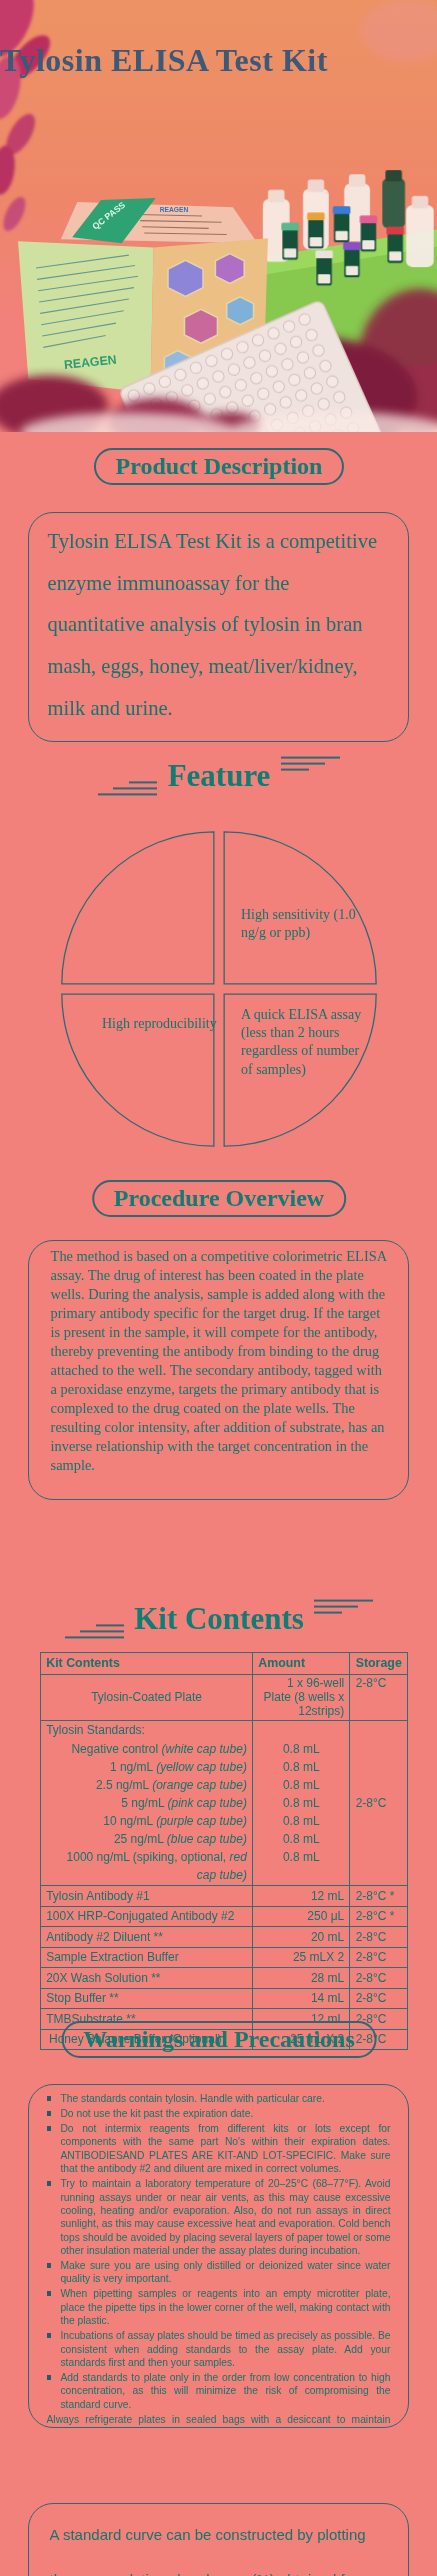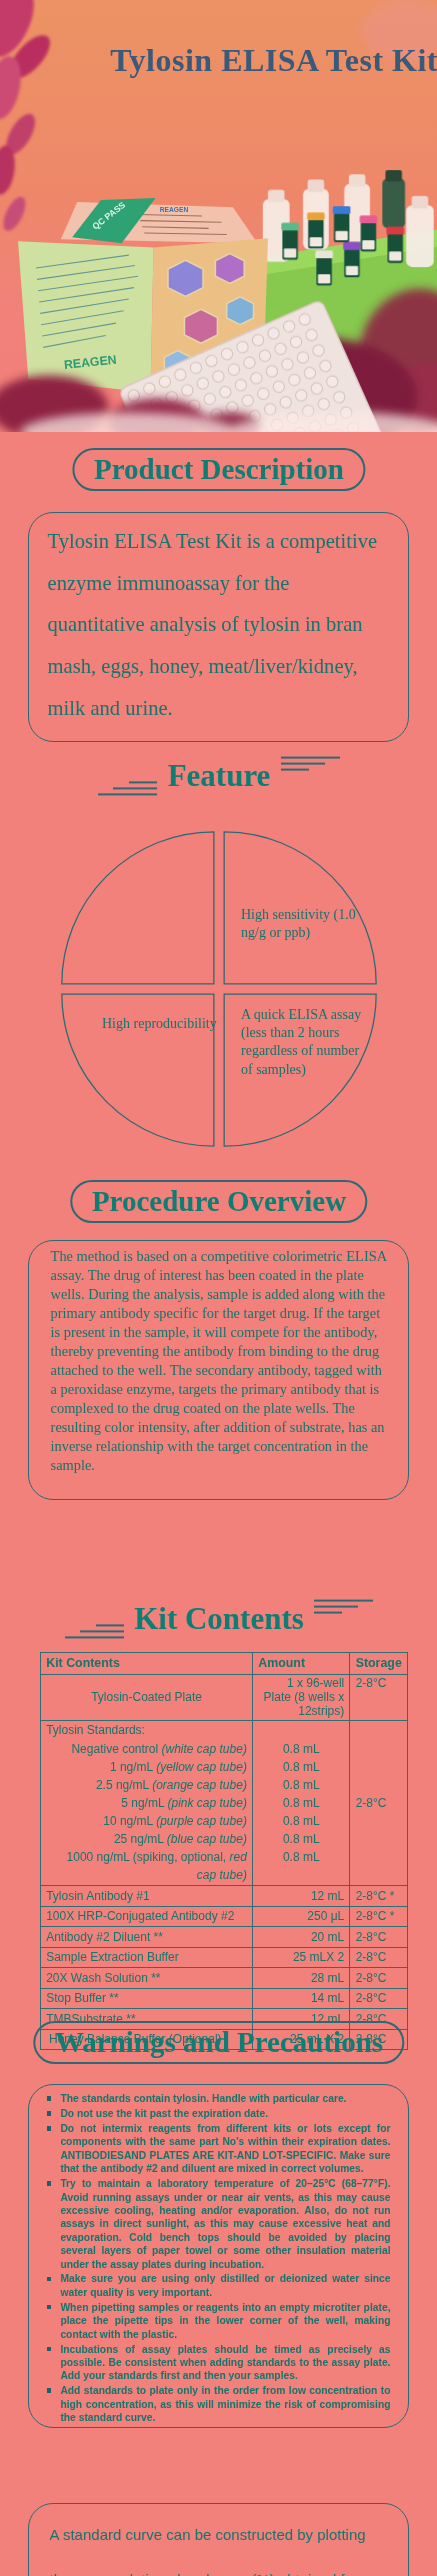--- a/index.html
+++ b/index.html
@@ -2,27 +2,27 @@
 <html style="font-size:8.2px"><head>
 <meta charset="utf-8">
 <style>
   html,body{margin:0;padding:0;}
   body{width:438px;font-family:"Liberation Serif",serif;}
   #page{position:relative;width:438px;height:3166px;background:#f2807b;overflow:hidden;}
 
   
   .hero{position:absolute;top:0;left:0;width:438px;height:432px;overflow:hidden;}
   .hero svg{position:absolute;top:0;left:0;}
-  .hero h1{position:absolute;top:42px;left:0;width:100%;margin:0;text-align:right;
+  .hero h1{position:absolute;top:42px;left:0;width:100%;margin:0;text-align:left;
     font-size:32px;font-weight:bold;color:#3b5a7a;letter-spacing:0.5px;}
 
   
   .pill{position:absolute;left:50%;transform:translateX(-50%);
     border:2.1px solid #2b6a75;border-radius:31px;padding:3.1px 19.6px;
-    font-size:29px;font-weight:bold;color:#0e7d74;white-space:nowrap;
+    font-size:24px;font-weight:bold;color:#0e7d74;white-space:nowrap;
     font-family:"Liberation Serif",serif;}
 
   
   .lined-heading{position:absolute;left:0;width:438px;display:flex;align-items:center;justify-content:center;gap:10.3px;}
   .lined-heading h2{margin:0;font-size:31px;font-weight:bold;color:#0e7d74;}
   .lines{display:flex;flex-direction:column;gap:4.1px;}
   .lines i{display:block;height:2.1px;background:#2b6a75;}
   .lines.left{transform:translateY(12.4px);align-items:flex-end;}
   .lines.left i:nth-child(1){width:28px;} .lines.left i:nth-child(2){width:44px;} .lines.left i:nth-child(3){width:59px;}
   .lines.right{transform:translateY(-12.4px);align-items:flex-start;}
@@ -453,21 +453,21 @@
         </tr>
         <tr>
       <td style="height:16.5px;padding-left:8px;">Honey Balance Buffer (Optional)</td>
       <td class="amt">25 mL X 2</td>
       <td class="sto">2-8°C</td>
         </tr>
       </tbody>
   </table>
 
   <div class="pill" style="top:2021px;">Warnings and Precautions</div>
-  <div class="rbox warn" style="top:2084px;font-weight:bold;">
+  <div class="rbox warn" style="top:2084px;">
     <ul class="warn-list" id="warn-list">
         <li>
           <span class="sq"></span>
           <p>The standards contain tylosin. Handle with particular care.</p>
         </li>
         <li>
           <span class="sq"></span>
           <p>Do not use the kit past the expiration date.</p>
         </li>
         <li>

